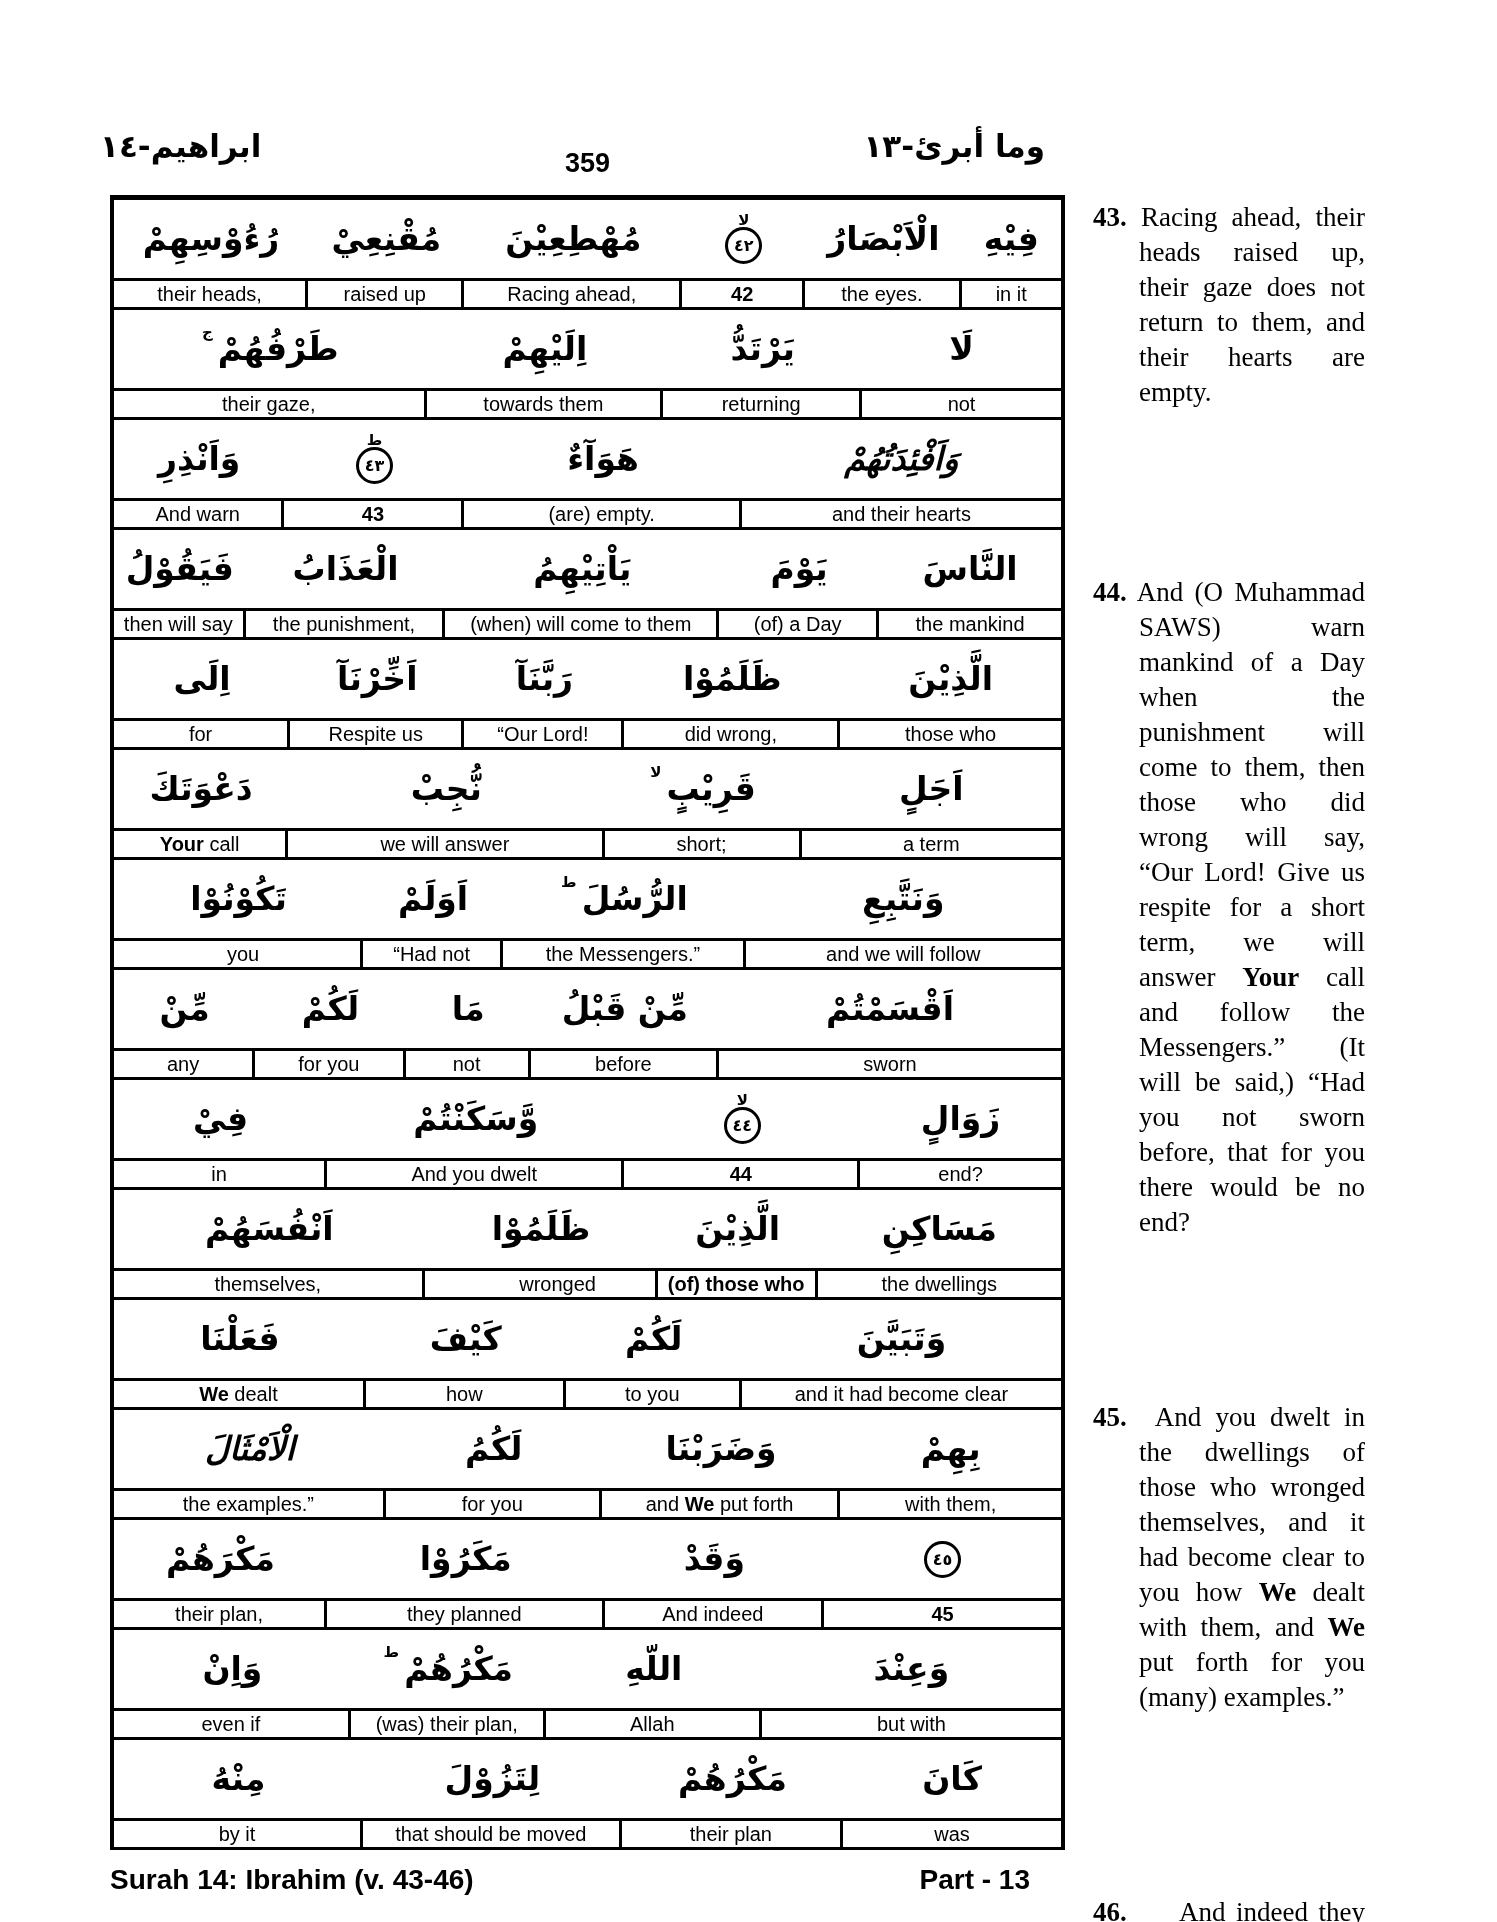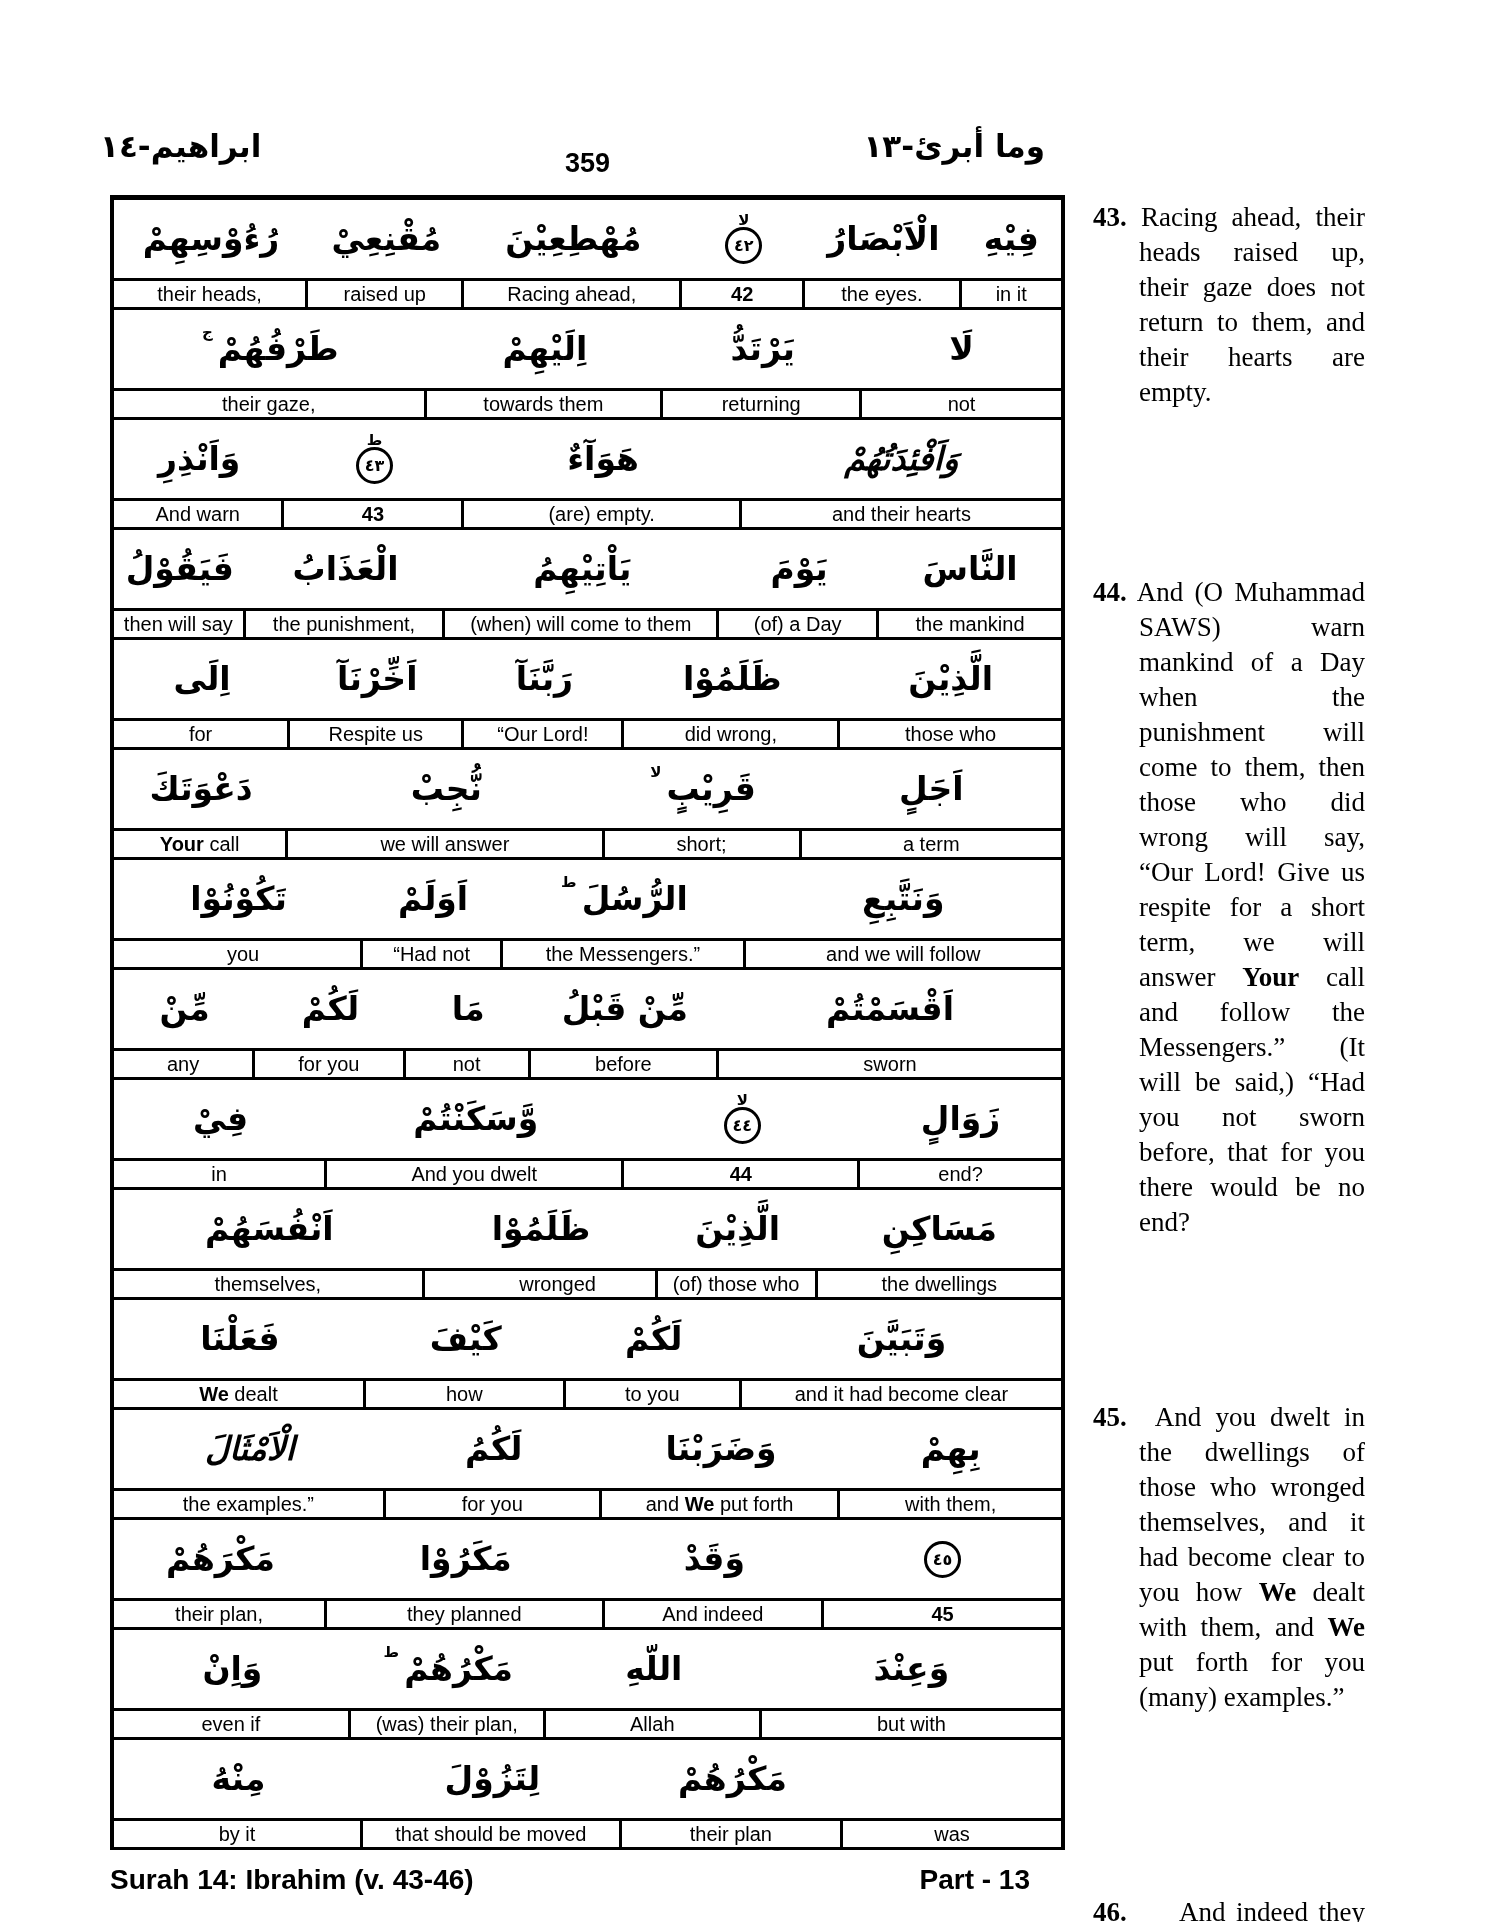--- a/index.html
+++ b/index.html
@@ -288,21 +288,21 @@
           <div class="ar-cell" style="flex-basis: 16.9%;">
             <span class="ar-word">الَّذِيْنَ</span>
           </div>
           <div class="ar-cell" style="flex-basis: 25.7%;">
             <span class="ar-word">مَسَاكِنِ</span>
           </div>
         </div>
         <div class="en-row">
           <div class="en-cell" style="flex-basis: 32.8%;"><span>themselves,</span></div>
           <div class="en-cell" style="flex-basis: 24.6%; padding-left: 36px;"><span>wronged</span></div>
-          <div class="en-cell" style="flex-basis: 16.9%;"><span>(of) those who</span></div>
+          <div class="en-cell" style="flex-basis: 16.9%; font-weight: bold;"><span>(of) those who</span></div>
           <div class="en-cell" style="flex-basis: 25.7%;"><span>the dwellings</span></div>
         </div>
       </div>
       <div class="group">
         <div class="ar-row">
           <div class="ar-cell" style="flex-basis: 26.6%;">
             <span class="ar-word">فَعَلْنَا</span>
           </div>
           <div class="ar-cell" style="flex-basis: 21.1%;">
             <span class="ar-word">كَيْفَ</span>
@@ -393,20 +393,23 @@
       <div class="group">
         <div class="ar-row">
           <div class="ar-cell" style="flex-basis: 26.3%;">
             <span class="ar-word">مِنْهُ</span>
           </div>
           <div class="ar-cell" style="flex-basis: 27.3%;">
             <span class="ar-word">لِتَزُوْلَ</span>
           </div>
           <div class="ar-cell" style="flex-basis: 23.4%;">
             <span class="ar-word">مَكْرُهُمْ</span>
+          </div>
+          <div class="ar-cell" style="flex-basis: 23%;">
+            <span class="ar-word">كَانَ</span>
           </div>
         </div>
         <div class="en-row">
           <div class="en-cell" style="flex-basis: 26.3%;"><span>by it</span></div>
           <div class="en-cell" style="flex-basis: 27.3%;"><span>that should be moved</span></div>
           <div class="en-cell" style="flex-basis: 23.4%;"><span>their plan</span></div>
           <div class="en-cell" style="flex-basis: 23%;"><span>was</span></div>
         </div>
       </div>
     </div>

